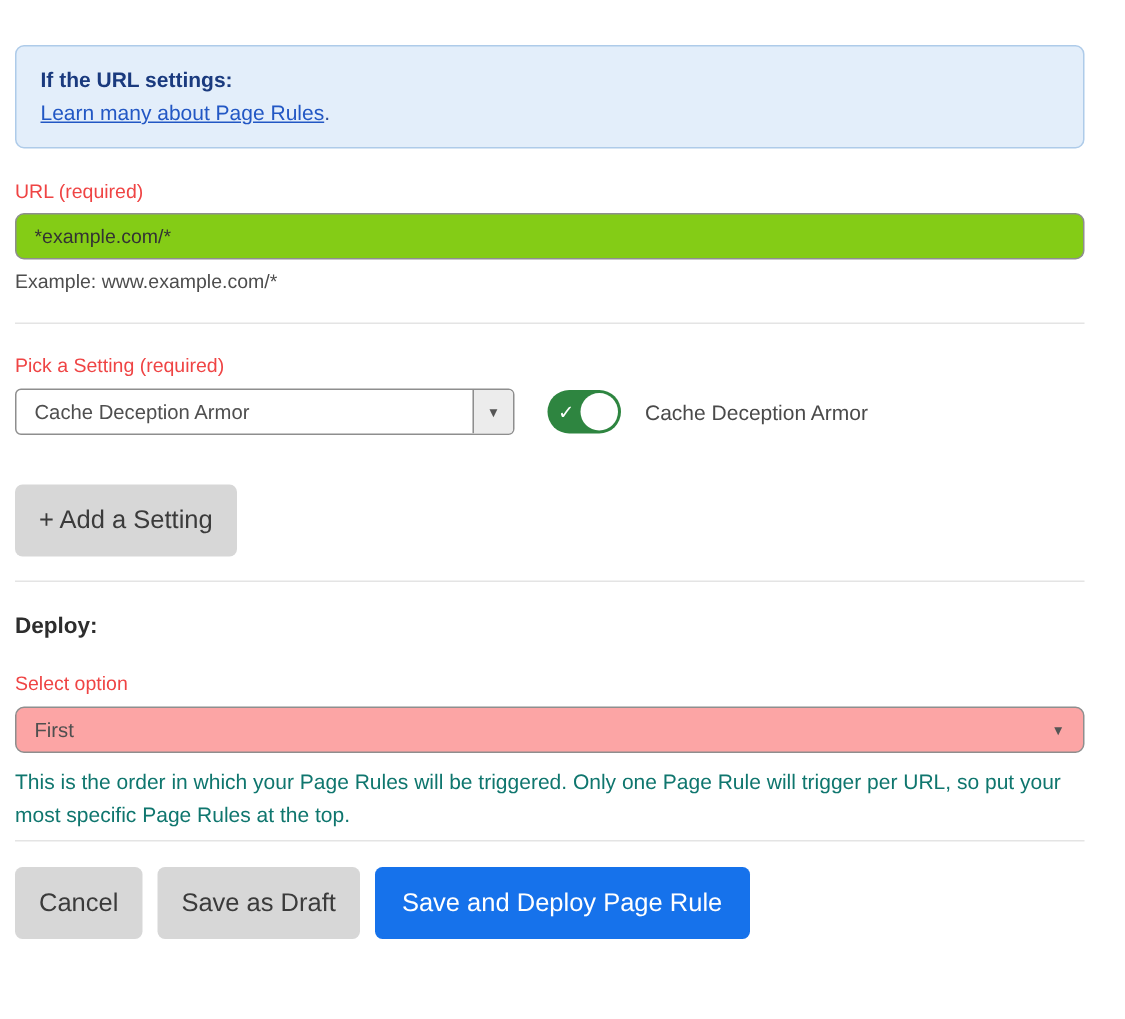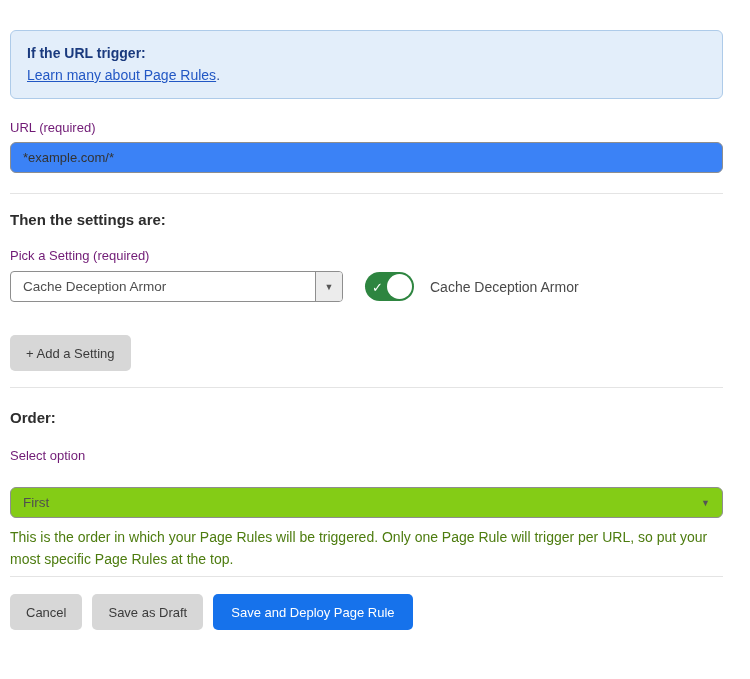--- a/index.html
+++ b/index.html
@@ -35,34 +35,34 @@
   .info-link {
     color: #2257c4;
     text-decoration: underline;
     cursor: pointer;
   }
   .info-link-suffix { color: #2b4a94; }
 
   .field-label {
     margin-top: 21px;
     font-size: 13px;
-    color: #701a75;
+    color: #ef4444;
   }
   .text-input {
     margin-top: 7px;
     display: block;
     width: 100%;
     height: 31px;
     border: 1px solid #8e8e8e;
     border-radius: 6px;
     padding: 0 12px;
     font-size: 13px;
     color: #333;
     font-family: "Liberation Sans", sans-serif;
-    background: #3b82f6;
+    background: #84cc16;
     outline: none;
   }
   .helper-small {
     margin-top: 7px;
     font-size: 13px;
     color: #4d4d4d;
   }
 
   .divider {
     border: none;
@@ -142,85 +142,85 @@
     border-radius: 50%;
     background: #ffffff;
   }
   .toggle-label {
     margin-left: 16px;
     font-size: 14px;
     color: #4a4a4a;
   }
 
   .btn {
-    height: 36px;
+    height: 48px;
     border: none;
     border-radius: 5px;
-    font-size: 13px;
+    font-size: 17px;
     font-family: "Liberation Sans", sans-serif;
     cursor: pointer;
     padding: 0 16px;
   }
   .btn-gray { background: #d7d7d7; color: #3b3b3b; }
   .btn-blue { background: #1672eb; color: #ffffff; padding: 0 18px; }
 
   .add-setting-btn { margin-top: 33px; }
 
   .order-select {
-    margin-top: 24px;
+    margin-top: 8px;
     display: flex;
     align-items: center;
     justify-content: space-between;
     width: 100%;
     height: 31px;
     border: 1px solid #8e8e8e;
     border-radius: 6px;
     padding: 0 12px;
     font-size: 13.5px;
     color: #4f4f4f;
-    background: #84cc16;
+    background: #fca5a5;
     cursor: pointer;
   }
   .order-select .arrow { font-size: 9px; color: #555; }
 
   .order-helper {
     margin-top: 8px;
     font-size: 14px;
     line-height: 22px;
-    color: #4d7c0f;
+    color: #0f766e;
   }
 
   .footer-actions {
     margin-top: 17px;
     display: flex;
     align-items: center;
     gap: 10px;
   }
 
   .mt-label-tight { margin-top: 20px; }
 </style>
 </head>
 <body>
 
 <div class="container">
 
 
   <div class="info-box">
-    <div class="info-heading">If the URL trigger:</div>
+    <div class="info-heading">If the URL settings:</div>
     <div>
       <span class="info-link">Learn many about Page Rules</span><span class="info-link-suffix">.</span>
     </div>
   </div>
 
   <div class="field-label">URL (required)</div>
   <input class="text-input" type="text" value="*example.com/*" style="">
+  <div class="helper-small">Example: www.example.com/*</div>
 
   <hr class="divider">
 
-  <h2 class="section-heading">Then the settings are:</h2>
 
   <div class="field-label mt-label-tight">Pick a Setting (required)</div>
 
   <div class="setting-row">
     <div class="select-box">
       <div class="select-value">Cache Deception Armor</div>
       <div class="select-arrow-btn">
         <span>▼</span>
       </div>
     </div>
@@ -228,21 +228,21 @@
       <span class="toggle-check">✓</span>
       <span class="toggle-knob"></span>
     </div>
     <span class="toggle-label">Cache Deception Armor</span>
   </div>
 
   <button class="btn btn-gray add-setting-btn">+ Add a Setting</button>
 
   <hr class="divider" style="margin-top:16px;">
 
-  <h2 class="section-heading" style="margin-top:21px;">Order:</h2>
+  <h2 class="section-heading" style="margin-top:21px;">Deploy:</h2>
 
   <div class="field-label" style="margin-top:22px;">Select option</div>
 
   <div class="order-select">
     <span>First</span>
     <span class="arrow">▼</span>
   </div>
 
   <div class="order-helper">This is the order in which your Page Rules will be triggered. Only one Page Rule will trigger per URL, so put your most specific Page Rules at the top.</div>
 

